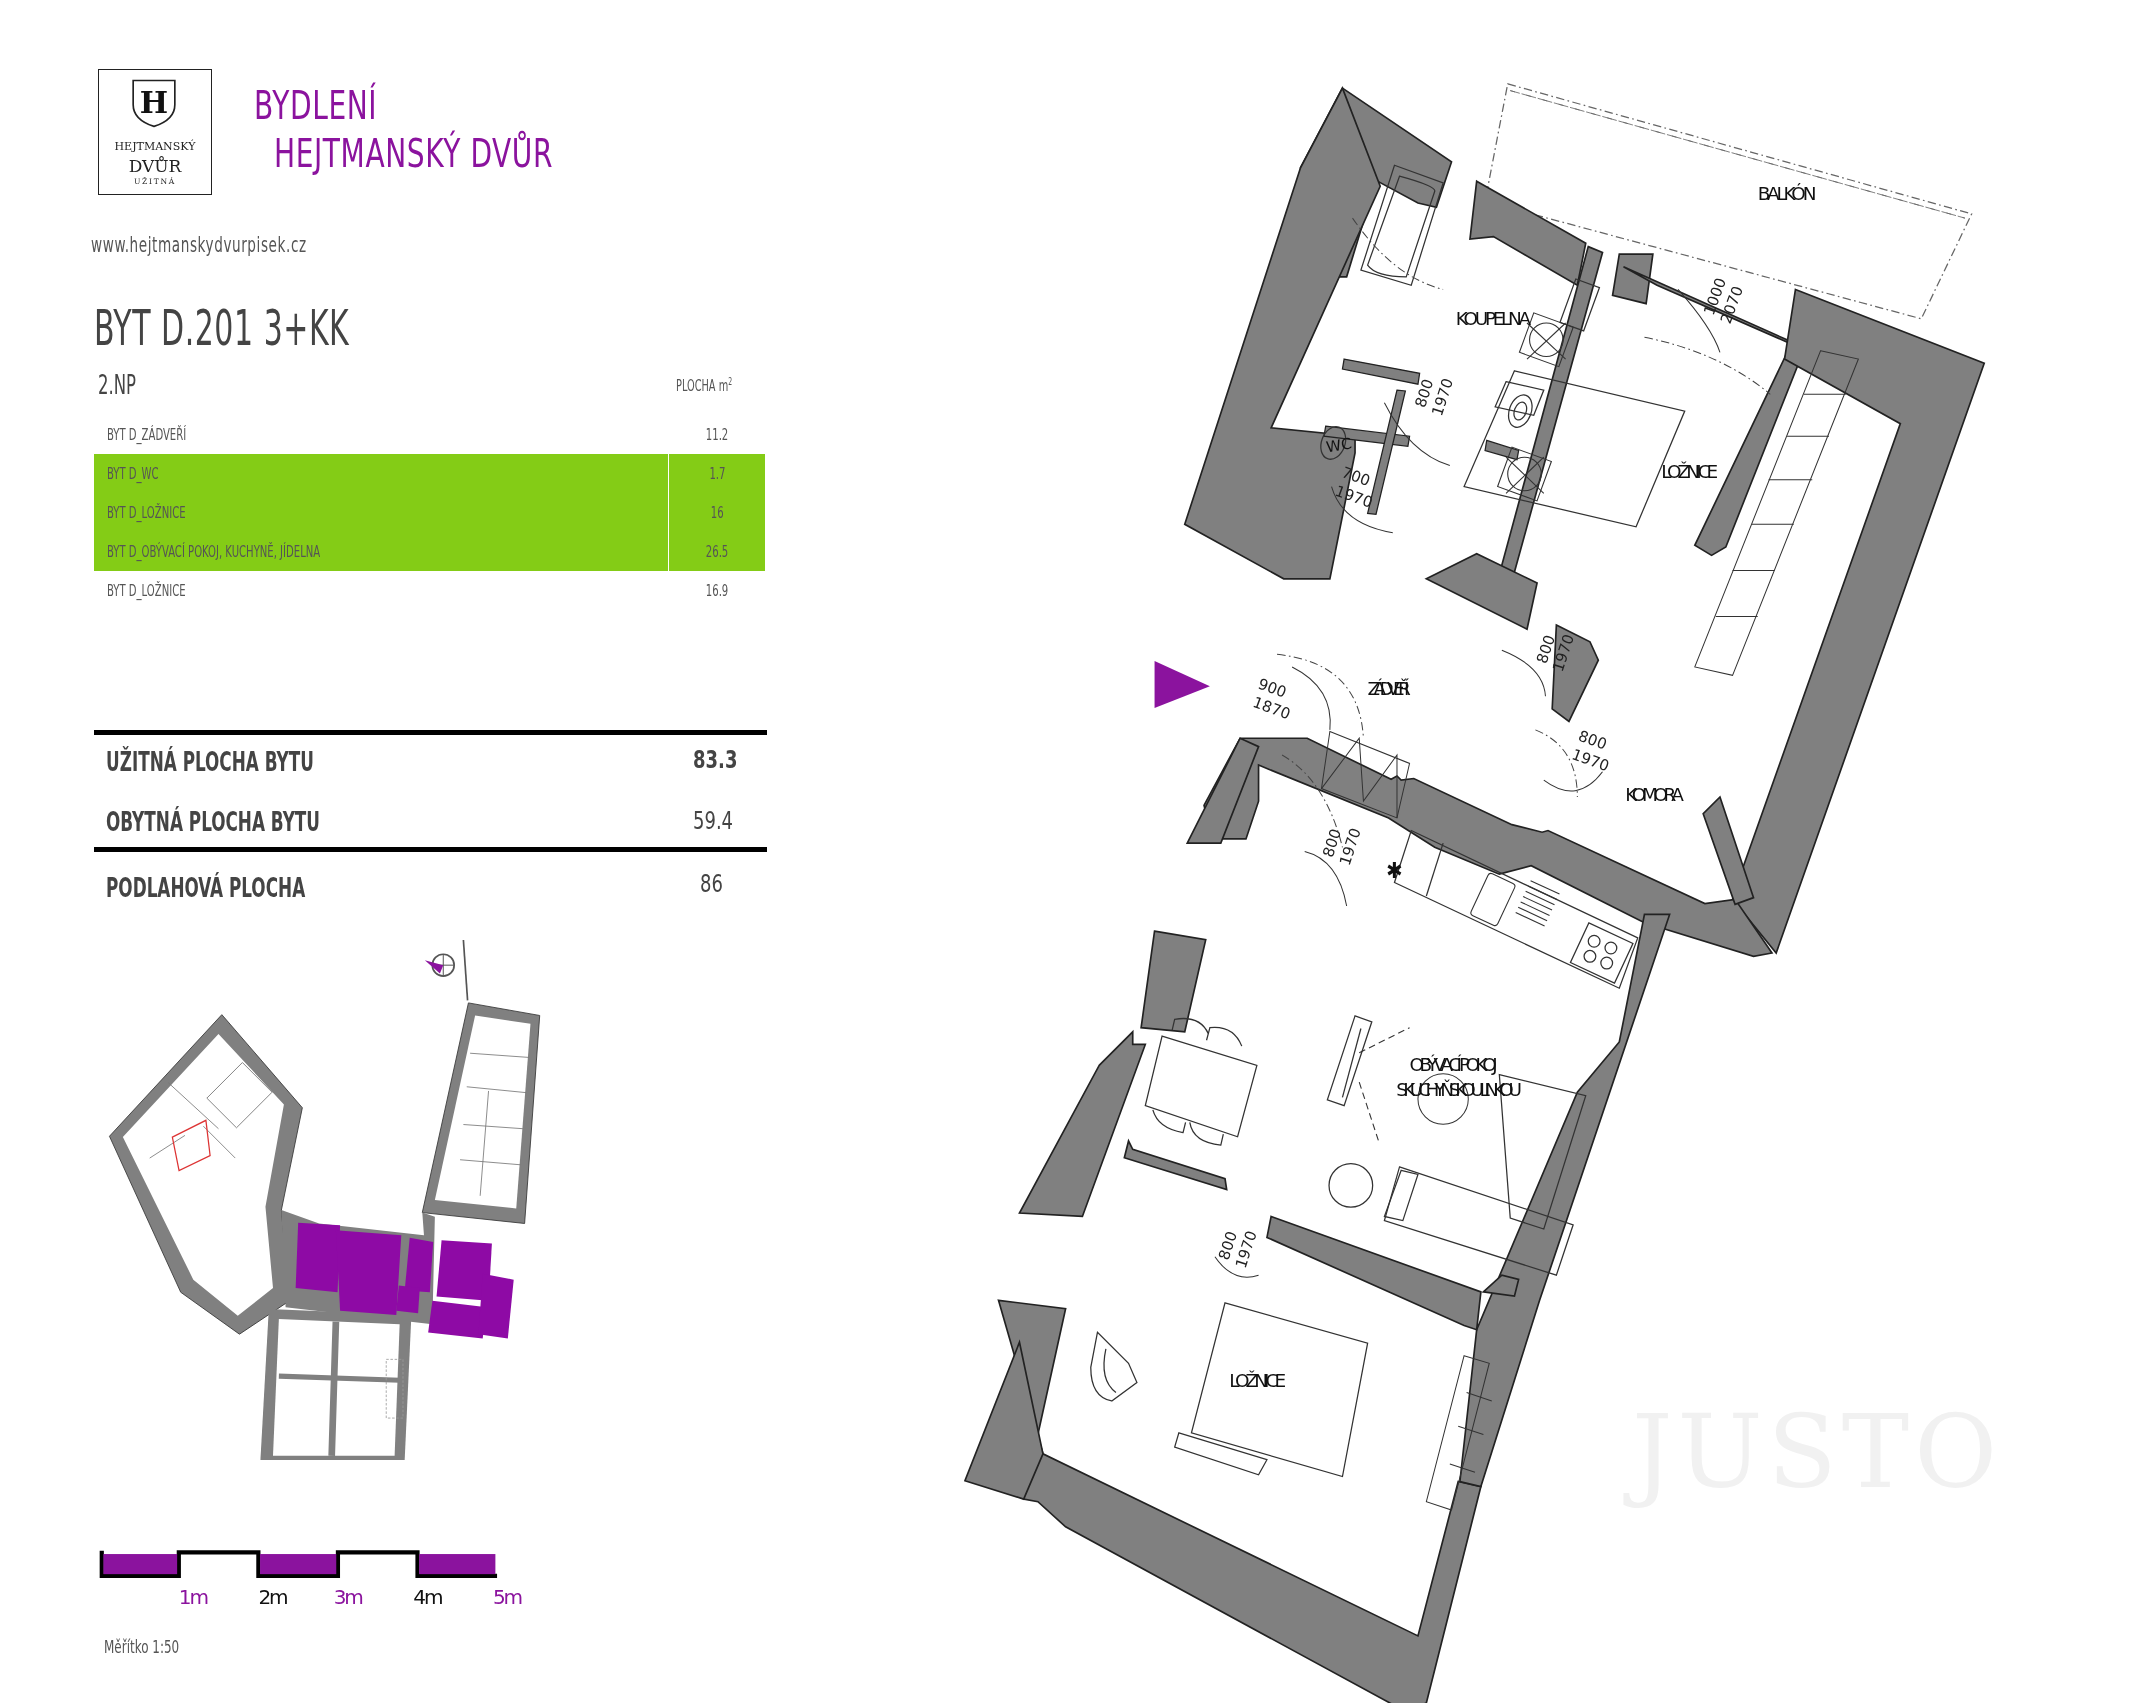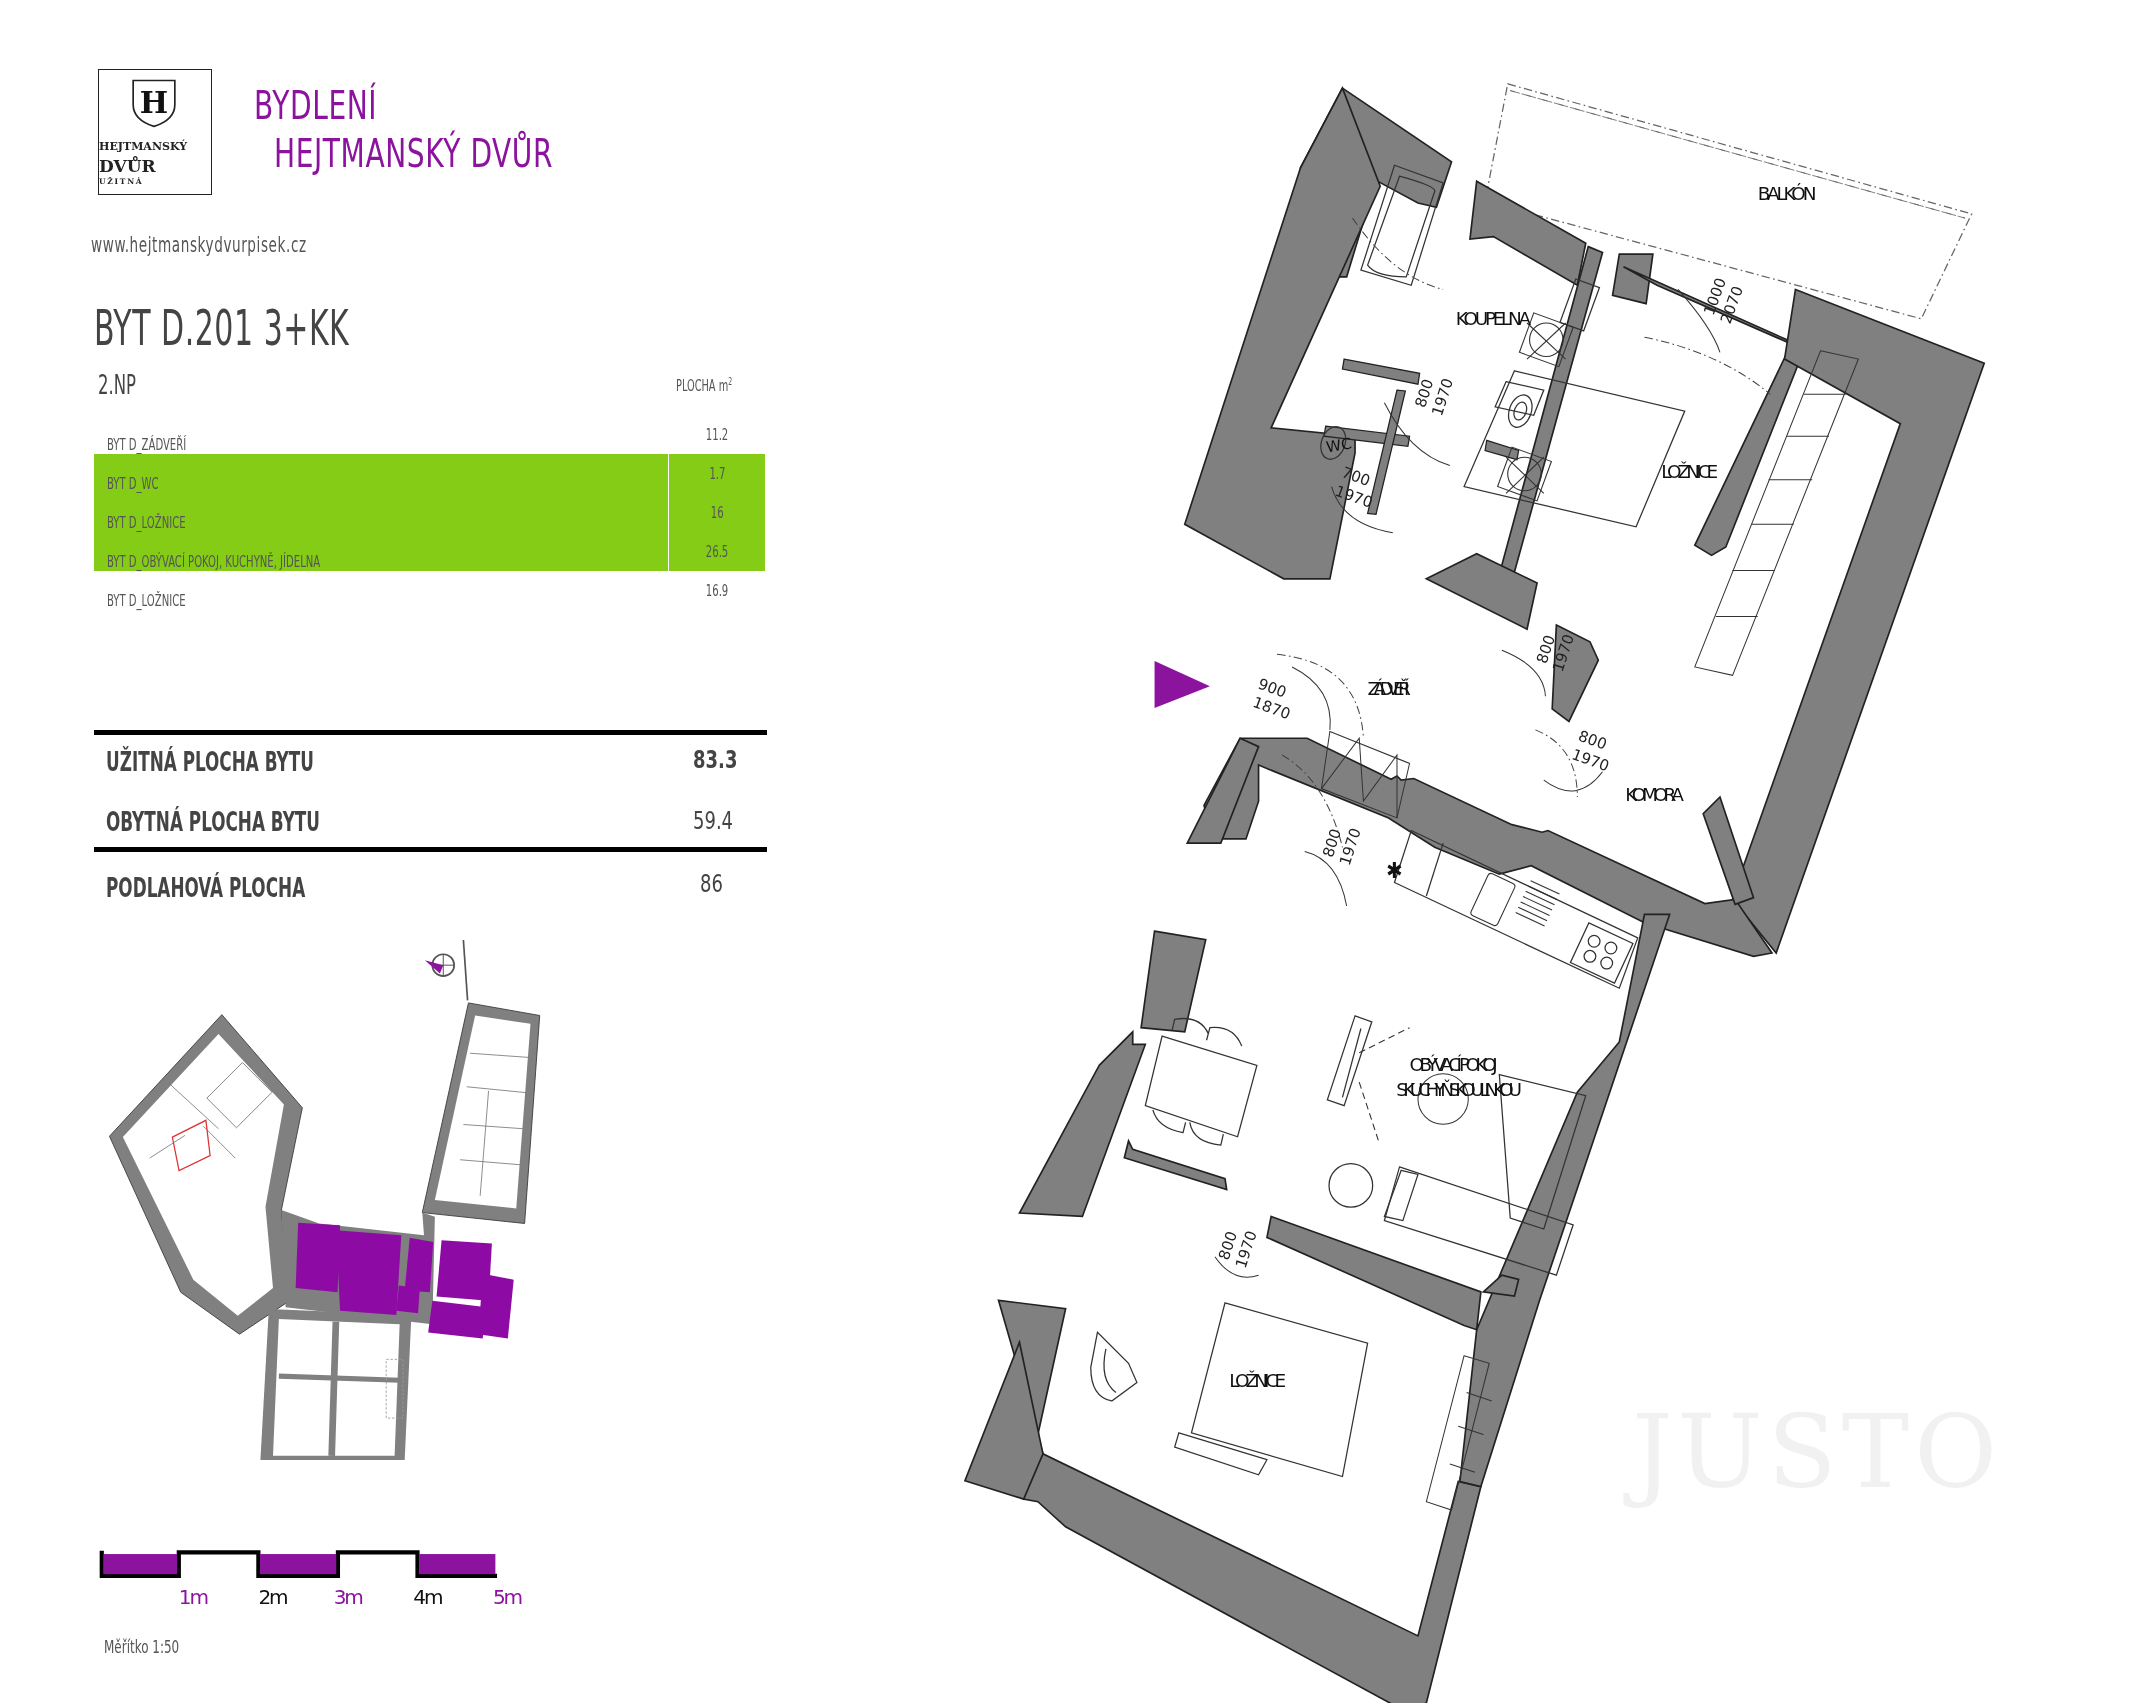--- a/index.html
+++ b/index.html
@@ -2,35 +2,35 @@
 <html style="font-size:13.4px"><head>
 <meta charset="utf-8">
 <style>
   html, body { margin:0; padding:0; background:#ffffff; }
   body { width:2148px; height:1703px; position:relative; overflow:hidden;
          font-family:"DejaVu Sans Condensed","DejaVu Sans", sans-serif; color:#333; }
   .abs { position:absolute; }
   
   .logo-box { left:98px; top:69px; width:112px; height:124px; border:1.7px solid #222; background:#fff; }
   .logo-shield { position:absolute; left:30px; top:8.4px; width:50px; height:50px; }
-  .logo-name { position:absolute; left:0; width:112px; text-align:left; font-family:"DejaVu Serif", serif; font-weight:bold; color:#222; }
+  .logo-name { position:absolute; left:0; width:112px; text-align:center; font-family:"DejaVu Serif", serif; font-weight:normal; color:#222; }
   .logo-name.l1 { top:70px; font-size:11px; letter-spacing:0px; }
   .logo-name.l2 { top:86px; font-size:17px; }
   .logo-name.l3 { top:107px; font-size:7.6px; letter-spacing:1.7px; }
   .brand { color:#8b139e; font-family:"DejaVu Sans", sans-serif; font-size:39px; line-height:44px; transform:scaleX(0.72); transform-origin:left top; letter-spacing:0.8px; }
   .brand.b1 { left:254px; top:84px; }
   .brand.b2 { left:274px; top:132px; }
   .url { left:91px; top:233px; font-size:21px; color:#555; transform:scaleX(0.72); transform-origin:left top; letter-spacing:0.8px; }
   .apt-title { left:94px; top:300px; font-size:49px; color:#444; transform:scaleX(0.68); transform-origin:left top; letter-spacing:0.8px; }
   .floor { left:98px; top:369px; font-size:27px; color:#444; transform:scaleX(0.68); transform-origin:left top; }
   .area-head { left:676px; top:376px; font-size:16px; color:#555; transform:scaleX(0.68); transform-origin:left top; }
   .area-head sup { font-size:10px; }
 
   .rows { left:94px; top:415px; width:671px; }
-  .row { position:relative; height:39px; display:flex; align-items:flex-end; }
+  .row { position:relative; height:39px; display:flex; align-items:center; }
   .row.hl { background:#84cc16; }
   .row.hl .val { border-left:1.7px solid #fff; }
   .row .name { flex:1; padding-left:12.6px; font-size:16px; color:#555; }
   .row .name span, .row .val span { display:inline-block; transform:scaleX(0.7); transform-origin:left center; white-space:nowrap; }
   .row .val { width:96px; height:100%; display:flex; align-items:center; justify-content:center; font-size:16px; color:#555; }
   .row .val span { transform-origin:center center; }
   .rule { left:94px; width:673px; height:5px; background:#000; }
   .sum { left:106px; font-size:26px; color:#444; transform:scaleX(0.72); transform-origin:left top; font-weight:bold; }
   .sumv { font-size:25px; color:#444; transform:scaleX(0.8); transform-origin:left top; }
   .meritko { left:104px; top:1636px; font-size:18.5px; color:#555; transform:scaleX(0.72); transform-origin:left top; }

